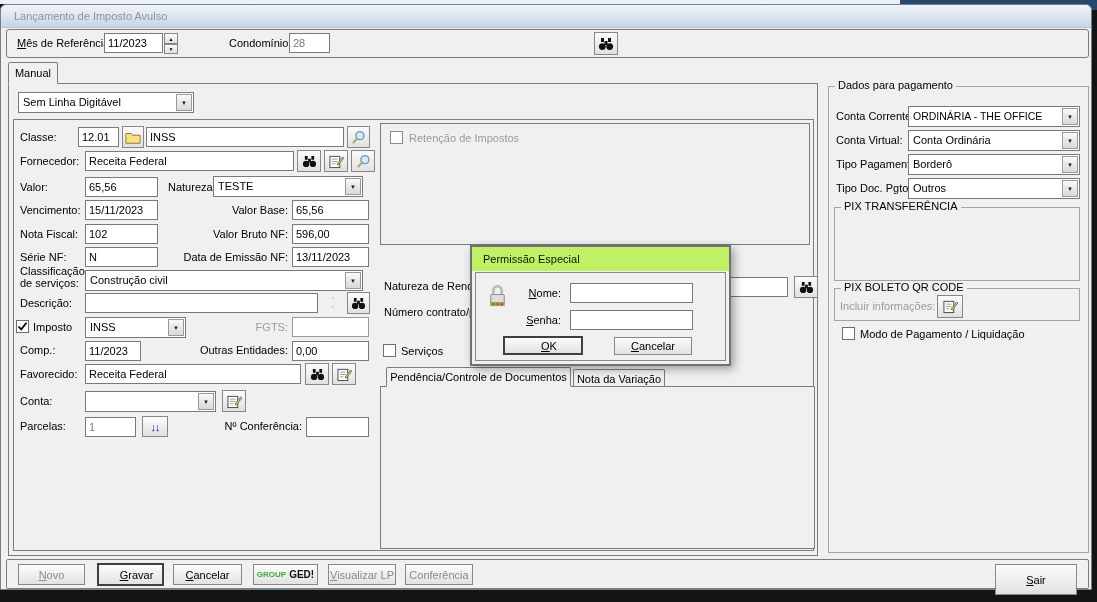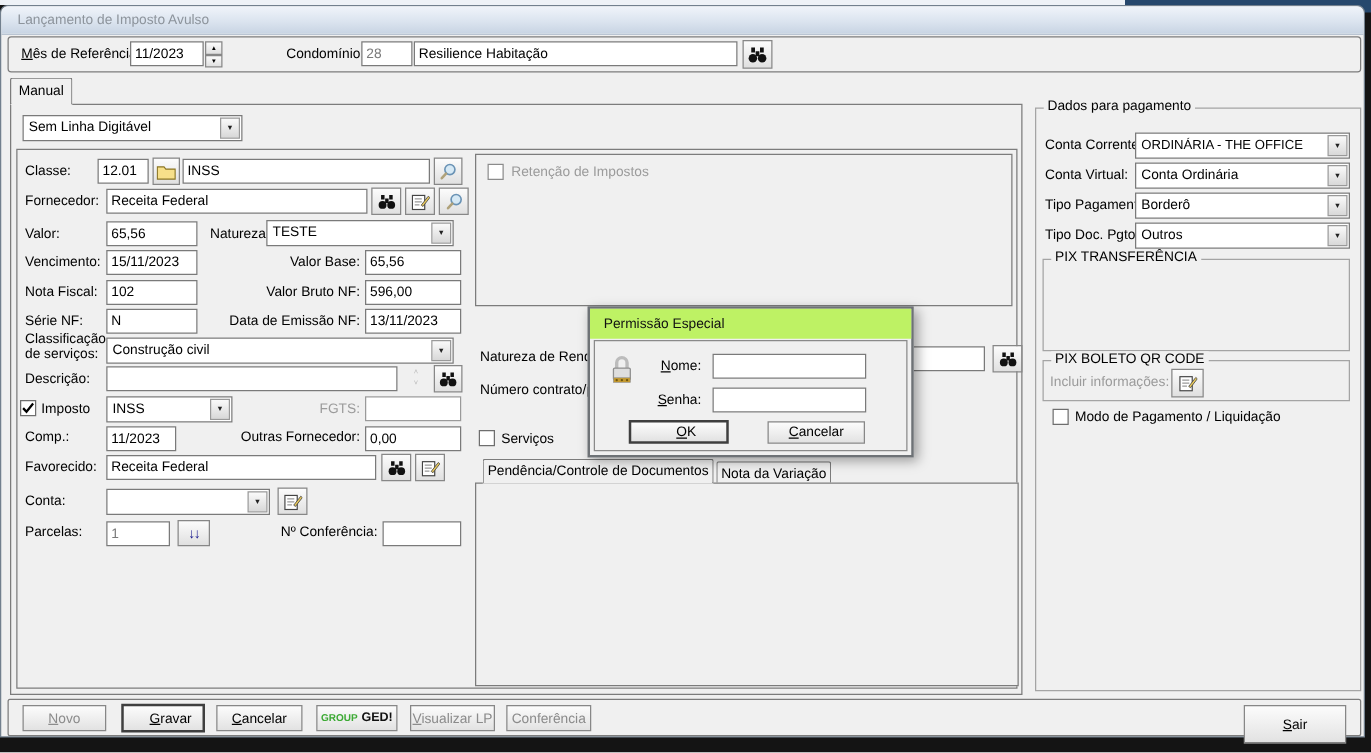--- a/index.html
+++ b/index.html
@@ -49,21 +49,20 @@
   <span class="lbl ak" style="left:17px;top:37px;">Mês de Referência:</span>
   <input class="tb" style="left: 104px; top: 33px; width: 59px;" value="11/2023">
   <div class="ibtn" style="left:164px;top:33px;width:14px;height:11px;">
       <span style="font-size:5px;">▲</span>
     </div>
   <div class="ibtn" style="left:164px;top:44px;width:14px;height:10px;">
       <span style="font-size:5px;">▼</span>
     </div>
   <span class="lbl" style="left:229px;top:37px;">Condomínio:</span>
   <input class="tb gray" style="left: 289px; top: 33px; width: 41px;" value="28">
-  <input class="tb" style="left: 331px; top: 33px; width: 259px;" value="Resilience Habitação">
   <div class="ibtn" style="left:594px;top:32px;width:24px;height:23px;">
     <svg width="16" height="14" viewBox="0 0 16 14" fill="#111">
         <path d="M3 1h3v4H3zM10 1h3v4h-3zM6.5 4h3v4h-3z"></path>
         <circle cx="4.3" cy="9.6" r="3.4"></circle>
         <circle cx="11.7" cy="9.6" r="3.4"></circle>
       </svg>
   </div>
 
   <div class="tab" style="left:8px;top:62px;width:50px;height:22px;z-index:2;border-bottom:1px solid #f0f0f0;">
     <span>Manual</span>
@@ -165,21 +164,21 @@
   <span class="lbl" style="left:33px;top:321px;">Imposto</span>
   <div class="combo" style="left:85px;top:317px;width:101px;">
     <span class="ct">INSS</span>
     <span class="cbtn">▼</span>
   </div>
   <span class="rlbl dis" style="left:150px;top:321px;width:138px;">FGTS:</span>
   <input class="tb" style="left: 292px; top: 317px; width: 77px; border-color: rgb(154, 154, 154);" value="">
 
   <span class="lbl" style="left:20px;top:344px;">Comp.:</span>
   <input class="tb" style="left: 85px; top: 341px; width: 56px;" value="11/2023">
-  <span class="rlbl" style="left:150px;top:344px;width:138px;">Outras Fornecedor:</span>
+  <span class="rlbl" style="left:150px;top:344px;width:138px;">Outras Entidades:</span>
   <input class="tb" style="left: 292px; top: 341px; width: 77px;" value="0,00">
 
   <span class="lbl" style="left:20px;top:368px;">Favorecido:</span>
   <input class="tb" style="left: 85px; top: 364px; width: 216px;" value="Receita Federal">
   <div class="ibtn" style="left:305px;top:363px;width:24px;height:22px;">
     <svg width="15" height="13" viewBox="0 0 16 14" fill="#111">
         <path d="M3 1h3v4H3zM10 1h3v4h-3zM6.5 4h3v4h-3z"></path>
         <circle cx="4.3" cy="9.6" r="3.4"></circle>
         <circle cx="11.7" cy="9.6" r="3.4"></circle>
       </svg>

